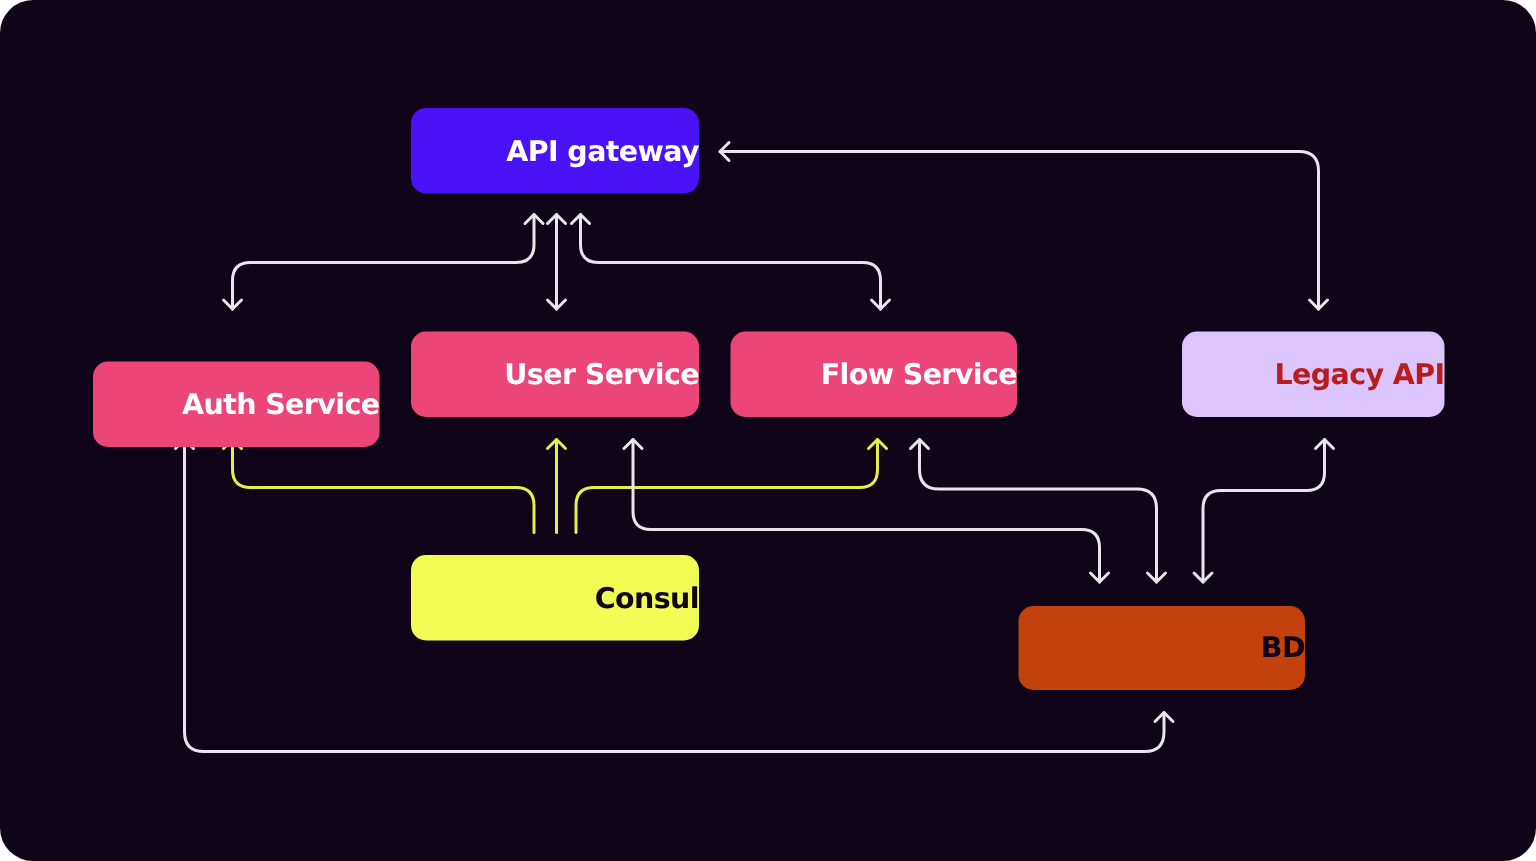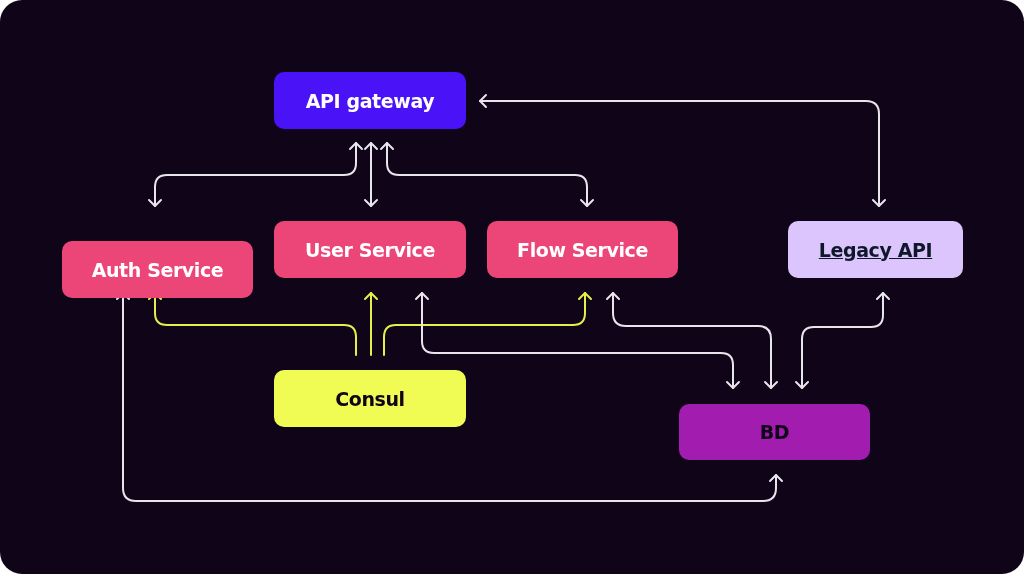--- a/index.html
+++ b/index.html
@@ -8,36 +8,36 @@
       position: absolute; left: 0; top: 0;
       width: 1024px; height: 574px;
       background: #100418;
       border-radius: 22px;
       overflow: hidden;
     }
     svg.wires { position: absolute; left: 0; top: 0; width: 1024px; height: 574px; }
     .node {
       position: absolute;
       border-radius: 10px;
-      display: flex; align-items: center; justify-content: center;
+      display: flex; align-items: center; justify-content: flex-end;
       font-family: "DejaVu Sans", sans-serif;
       font-weight: bold;
       font-size: 19px;
       letter-spacing: -0.4px;
       cursor: pointer;
       box-sizing: border-box;
     }
     .node span { pointer-events: none; }
     .n-gateway { left: 274px; top: 72px; width: 192px; height: 57px; background: #4a12f7; color: #ffffff; }
     .n-auth    { left: 62px;  top: 221px; width: 191px; height: 57px; background: #ec4577; color: #ffffff; margin-top: 20px; }
     .n-user    { left: 274px; top: 221px; width: 192px; height: 57px; background: #ec4577; color: #ffffff; }
     .n-flow    { left: 487px; top: 221px; width: 191px; height: 57px; background: #ec4577; color: #ffffff; }
-    .n-legacy  { left: 788px; top: 221px; width: 175px; height: 57px; background: #dcc4fc; color: #0f172a; text-decoration: underline; }
+    .n-legacy  { left: 788px; top: 221px; width: 175px; height: 57px; background: #dcc4fc; color: #b91c1c; }
     .n-consul  { left: 274px; top: 370px; width: 192px; height: 57px; background: #f0fb54; color: #100418; }
-    .n-bd      { left: 679px; top: 404px; width: 191px; height: 56px; background: #a21caf; color: #100418; }
+    .n-bd      { left: 679px; top: 404px; width: 191px; height: 56px; background: #c2410c; color: #100418; }
   </style>
 </head>
 <body>
 
 <div class="canvas">
   <svg class="wires" xmlns="http://www.w3.org/2000/svg">
     <g id="edge-group" fill="none" stroke-width="2" stroke-linecap="round" stroke-linejoin="round">
         <path d="M356 143 V163 Q356 175 344 175 H167 Q155 175 155 187 V206" stroke="#e8e6ec"></path>
         <path d="M350 149 L356 143 L362 149" stroke="#e8e6ec"></path>
         <path d="M149 200 L155 206 L161 200" stroke="#e8e6ec"></path>

